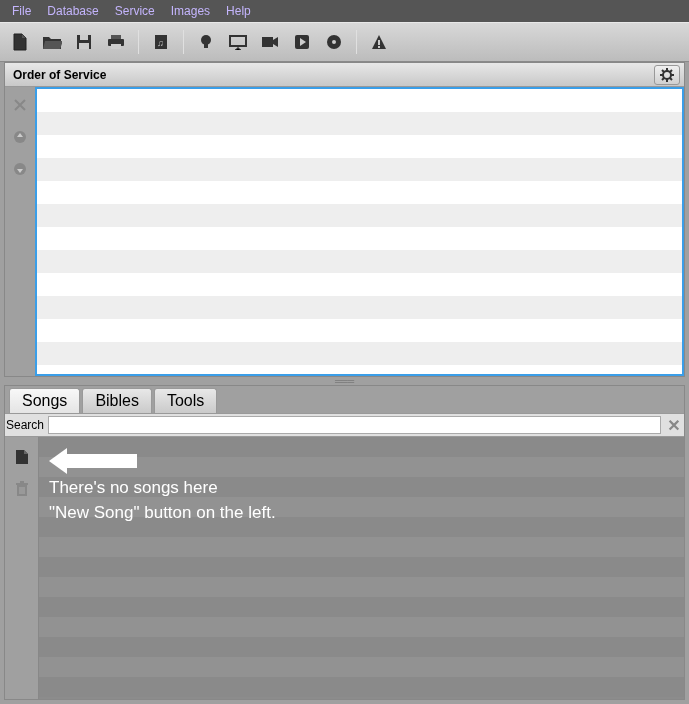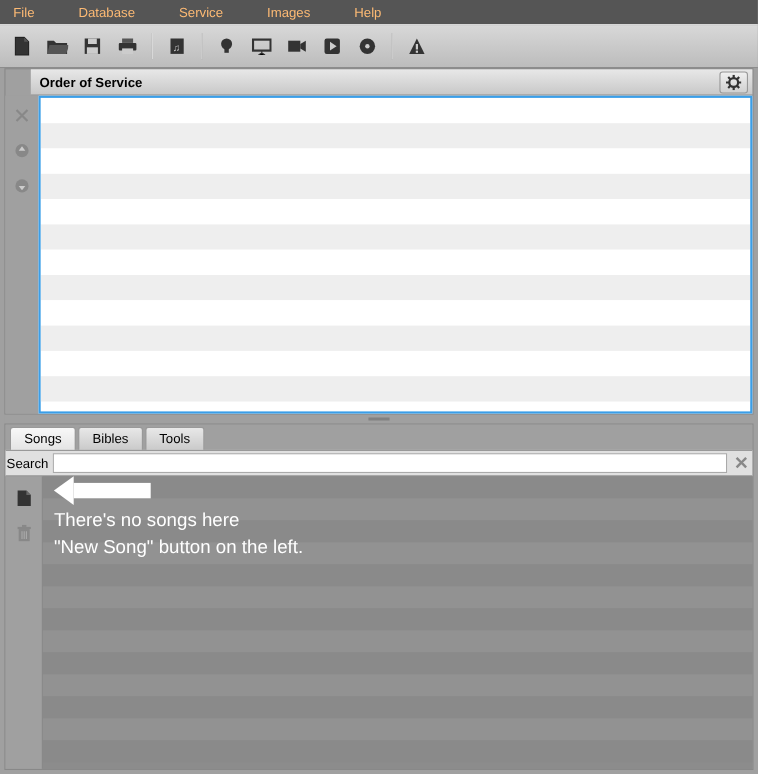--- a/index.html
+++ b/index.html
@@ -8,26 +8,25 @@
   font-size: 12px;
   background: #a0a0a0;
   width: 689px;
   height: 704px;
   overflow: hidden;
   display: flex;
   flex-direction: column;
 }
 .menubar {
   background: #555;
-  color: #fdba74;
+  color: #c4b5fd;
   display: flex;
   padding: 2px 4px;
   height: 22px;
   align-items: center;
-  gap: 24px;
 }
 .menubar .menu-item {
   padding: 1px 8px;
   cursor: pointer;
 }
 .toolbar {
   background: linear-gradient(#d8d8d8, #bcbcbc);
   border-top: 1px solid #e8e8e8;
   border-bottom: 1px solid #8a8a8a;
   height: 40px;
@@ -79,21 +78,20 @@
 .panel-header {
   background: linear-gradient(#e8e8e8, #c8c8c8);
   border-bottom: 1px solid #999;
   height: 24px;
   display: flex;
   align-items: center;
   justify-content: space-between;
   padding: 0 4px 0 8px;
   font-weight: bold;
   font-size: 12px;
-  margin-left: 23px;
 }
 .gear-btn {
   width: 26px;
   height: 20px;
   background: linear-gradient(#f0f0f0, #d0d0d0);
   border: 1px solid #999;
   border-radius: 3px;
   display: flex;
   align-items: center;
   justify-content: center;
@@ -139,21 +137,21 @@
   padding: 2px 4px 0 4px;
 }
 .tab {
   padding: 3px 12px;
   background: linear-gradient(#e8e8e8, #cacaca);
   border: 1px solid #999;
   border-bottom: none;
   margin-right: 2px;
   border-radius: 3px 3px 0 0;
   cursor: pointer;
-  font-size: 12px;
+  font-size: 16px;
 }
 .tab.active {
   background: linear-gradient(#f8f8f8, #e4e4e4);
 }
 .search-bar {
   height: 24px;
   background: #e0e0e0;
   display: flex;
   align-items: center;
   padding: 0 1px;
@@ -200,21 +198,21 @@
   background: #8c8c8c;
   position: relative;
 }
 .song-rows .srow {
   height: 20px;
 }
 .song-rows .srow:nth-child(odd) { background: #8a8a8a; }
 .song-rows .srow:nth-child(even) { background: #929292; }
 .overlay {
   position: absolute;
-  top: 6px;
+  top: 17px;
   left: 10px;
   color: #fff;
   font-size: 17px;
   line-height: 1.45;
   pointer-events: none;
   font-weight: 400;
 }
 .arrow-left {
   width: 70px;
   height: 14px;

